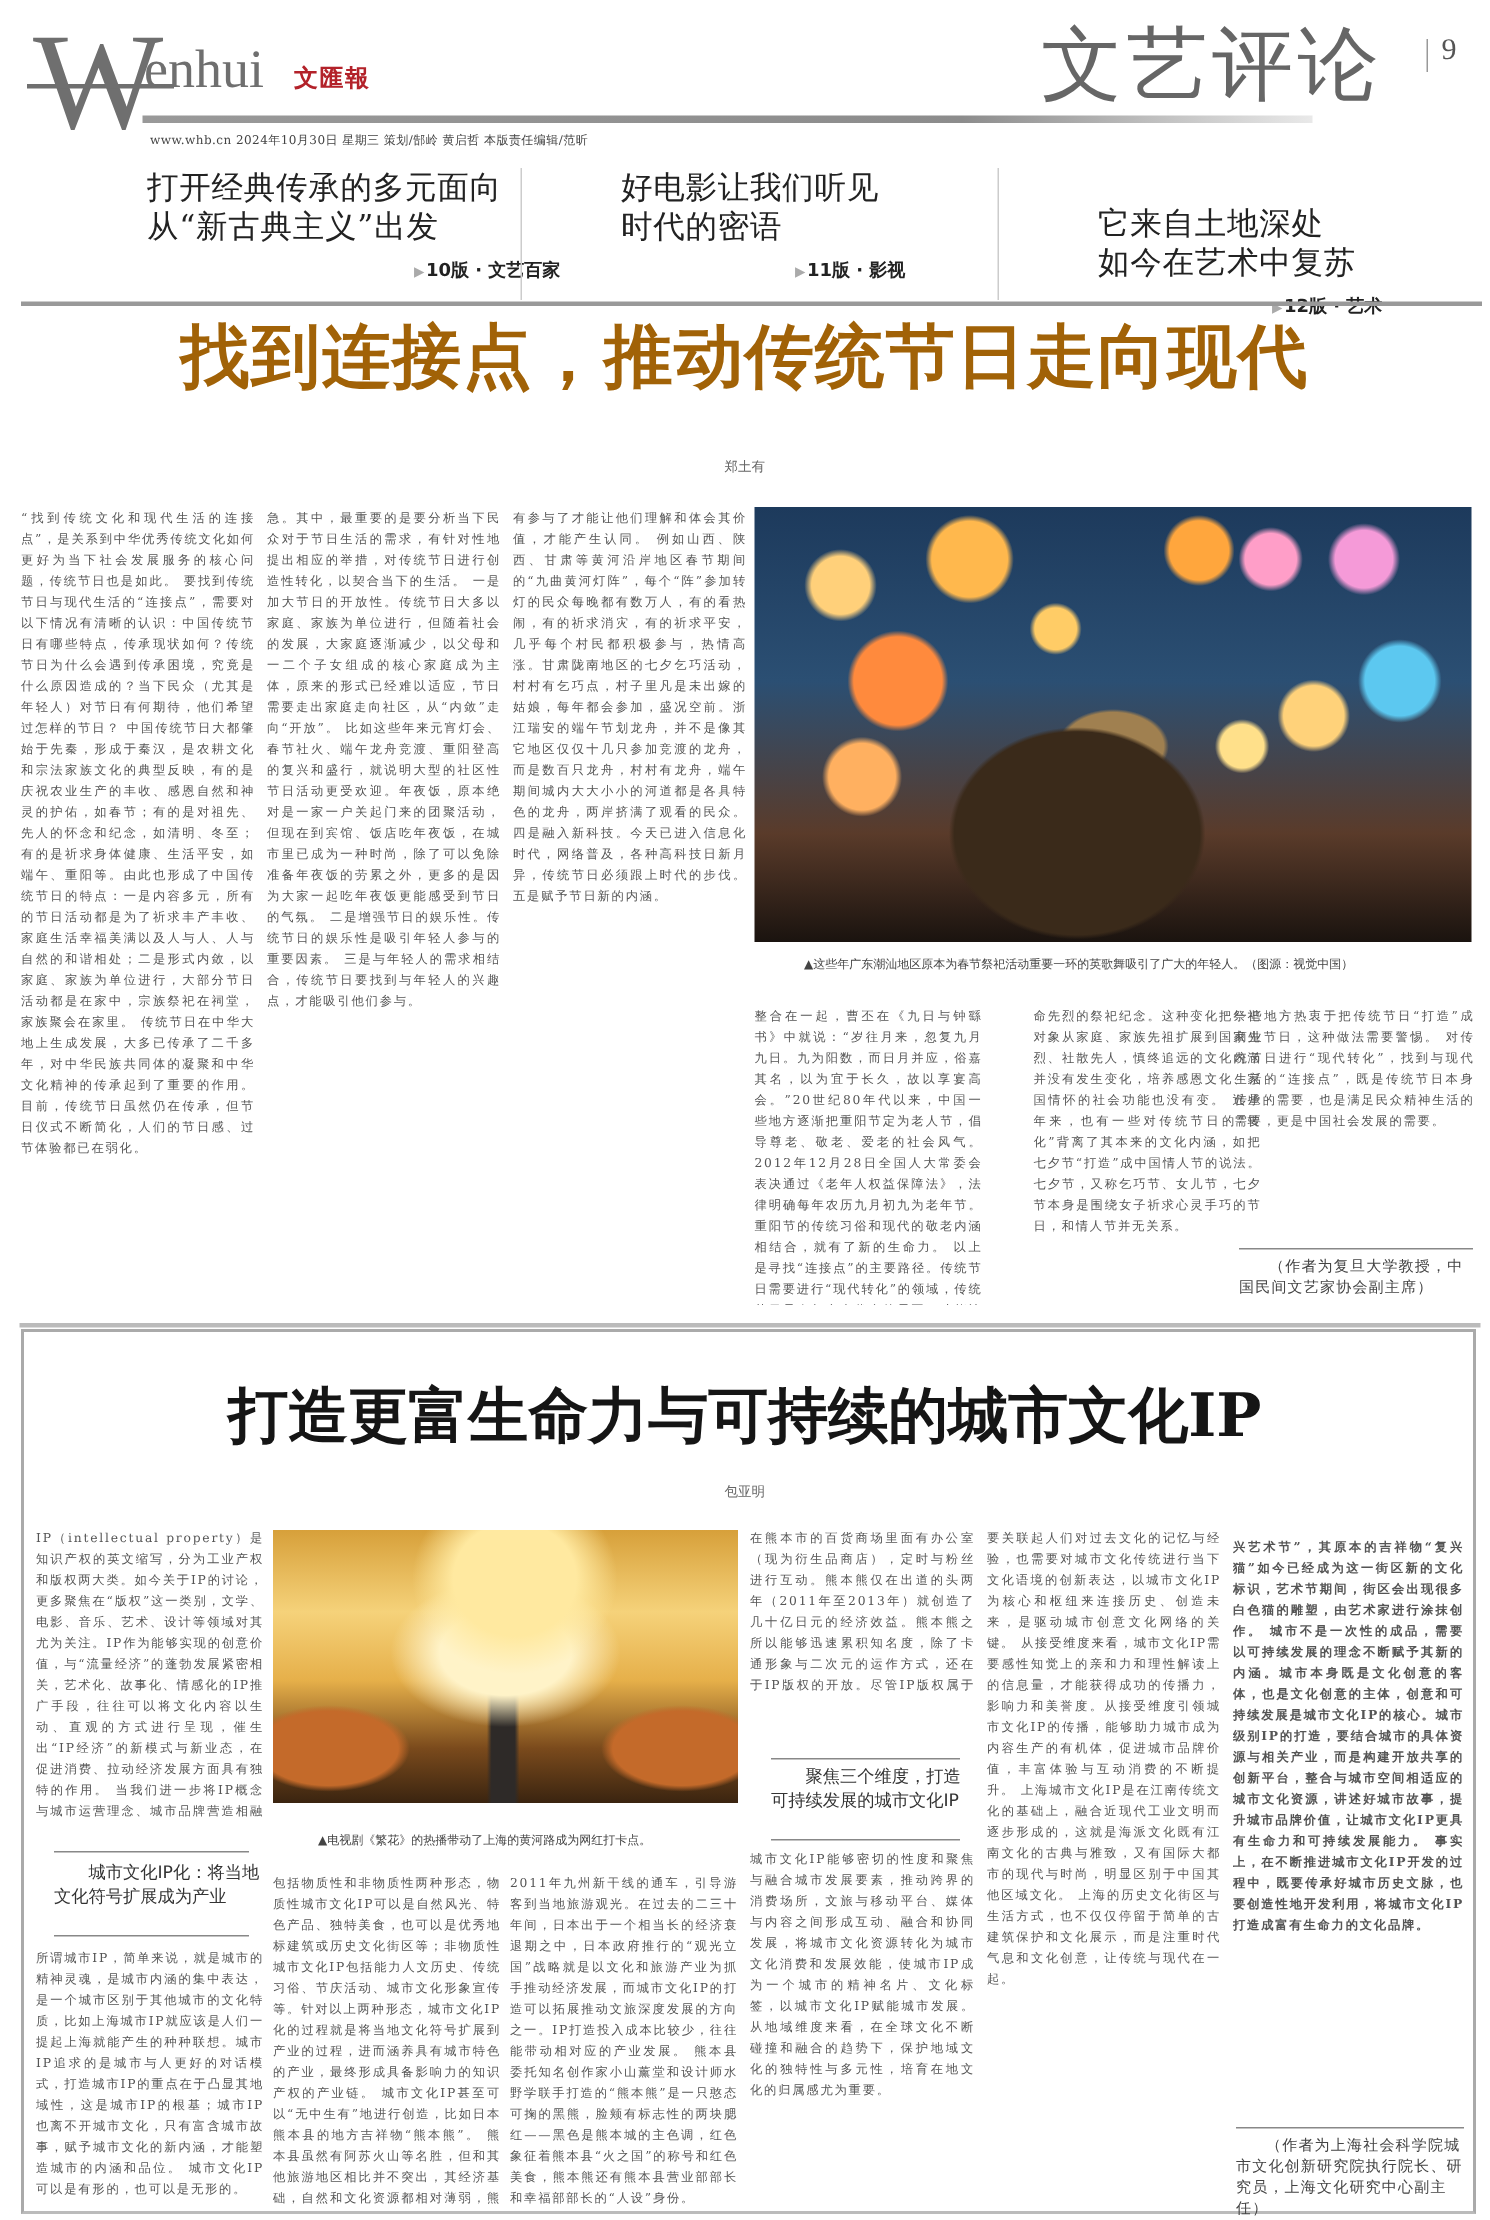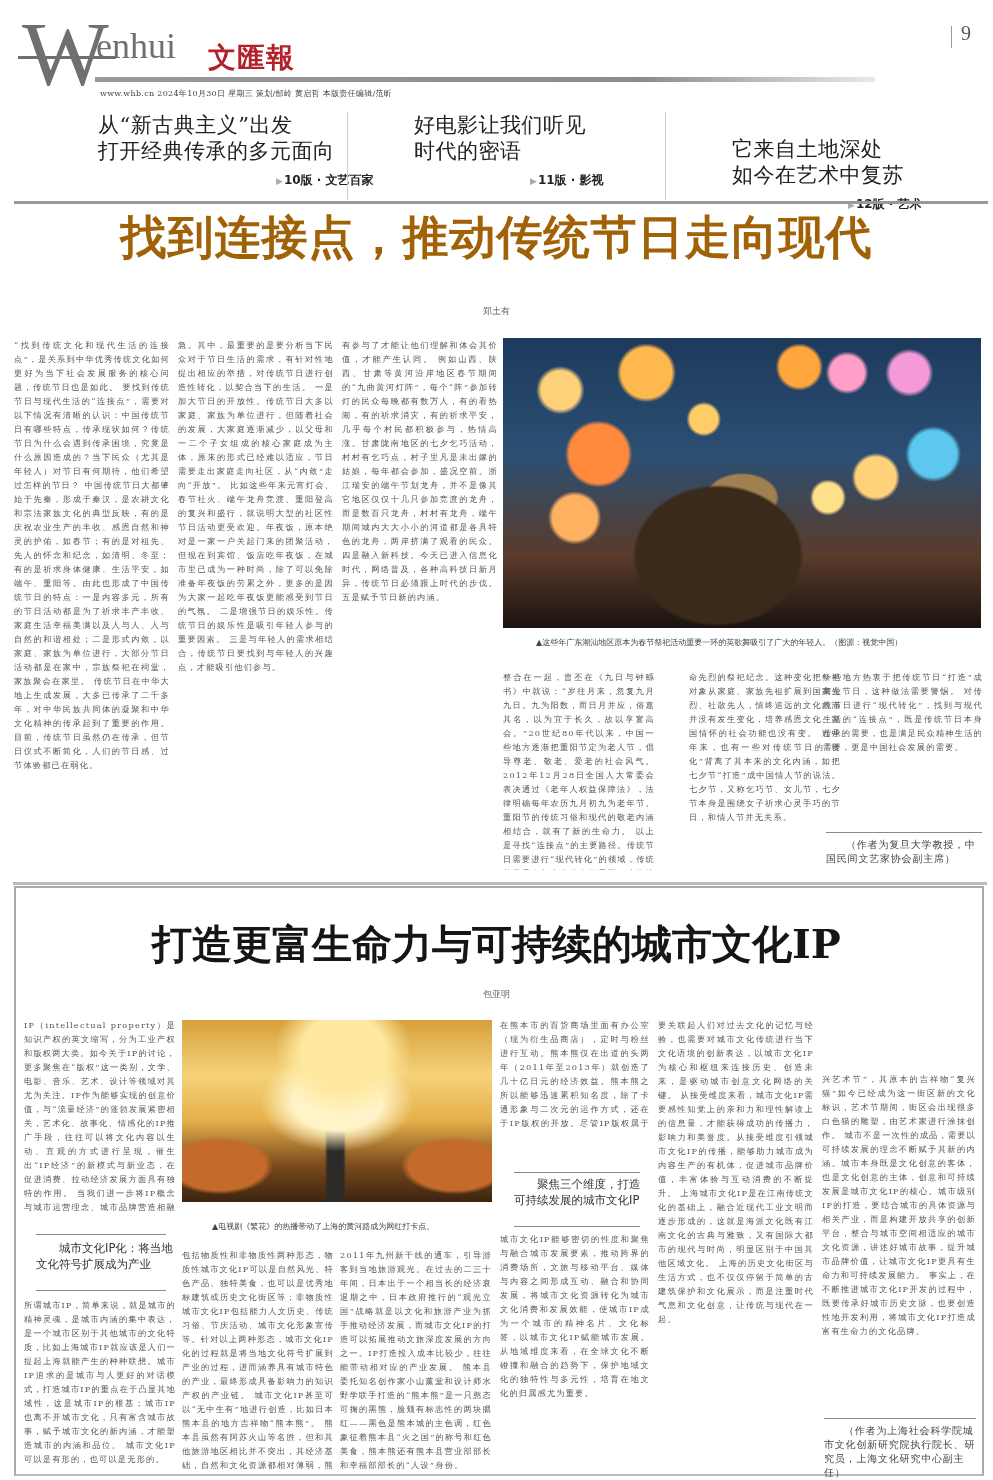--- a/index.html
+++ b/index.html
@@ -4,21 +4,21 @@
 <style>
   * { box-sizing: border-box; margin: 0; padding: 0; }
   html, body { width: 993px; height: 1480px; background: #fff; overflow: hidden; }
   body { font-family: "DejaVu Serif", "Liberation Serif", serif; color: #333; position: relative; }
 
   
   .masthead { position: absolute; left: 0; top: 0; width: 993px; height: 100px; }
   .logo-w { position: absolute; left: 22px; top: 8px; font-family: "Liberation Serif", serif; font-size: 92px; color: #6f6f6f; line-height: 1; letter-spacing: -6px; }
   .logo-w::after { content: ""; position: absolute; left: -4px; top: 48px; width: 98px; height: 3px; background: #6f6f6f; }
   .logo-enhui { position: absolute; left: 96px; top: 28px; font-family: "Liberation Serif", serif; font-size: 36px; color: #6f6f6f; line-height: 1; }
-  .logo-cn { position: absolute; left: 208px; top: 44px; font-family: "DejaVu Serif", serif; font-size: 28px; font-weight: bold; color: #b3222a; line-height: 1; letter-spacing: 1px; }
+  .logo-cn { position: absolute; left: 196px; top: 44px; font-family: "DejaVu Serif", serif; font-size: 16px; font-weight: bold; color: #b3222a; line-height: 1; letter-spacing: 1px; }
   .mast-rule { position: absolute; left: 95px; top: 77px; width: 780px; height: 5px; background: linear-gradient(90deg,#999,#8c8c8c 70%,#e9e9e9); }
   .mast-info { position: absolute; left: 100px; top: 88px; font-size: 8px; color: #444; letter-spacing: 0.3px; white-space: nowrap; }
   .section-title { position: absolute; left: 694px; top: 16px; font-family: "DejaVu Sans", sans-serif; font-size: 54px; color: #666; line-height: 1; letter-spacing: 3px; font-weight: 300; }
   .page-sep { position: absolute; left: 951px; top: 26px; width: 1px; height: 22px; background: #999; }
   .page-num { position: absolute; left: 961px; top: 22px; font-family: "Liberation Serif", serif; font-size: 20px; color: #555; }
 
   
   .teasers { position: absolute; left: 0; top: 104px; width: 993px; height: 90px; }
   .teaser { position: absolute; top: 8px; }
   .teaser .t-line { display: block; font-family: "DejaVu Serif", serif; font-size: 21px; color: #222; line-height: 26px; letter-spacing: 0.5px; white-space: nowrap; }
@@ -50,28 +50,29 @@
 </style>
 </head>
 <body>
 
 <header class="masthead">
   <div class="logo-w">W</div>
   <div class="logo-enhui">enhui</div>
   <div class="logo-cn">文匯報</div>
   <div class="mast-rule"></div>
   <div class="mast-info">www.whb.cn  2024年10月30日  星期三  策划/郜岭 黄启哲  本版责任编辑/范昕</div>
+  <div class="section-title">文艺评论</div>
   <div class="page-sep"></div>
   <div class="page-num">9</div>
 </header>
 
 <section class="teasers">
   <a class="teaser" style="left:98px;">
+    <span class="t-line">打开经典传承的多元面向</span>
     <span class="t-line">从“新古典主义”出发</span>
-    <span class="t-line">打开经典传承的多元面向</span>
     <span class="t-ref" style="left:178px;"><span class="arrow">▶</span><span>10版 · 文艺百家</span></span>
   </a>
   <div class="teaser-divider" style="left:347px;"></div>
   <a class="teaser" style="left:414px;">
     <span class="t-line">好电影让我们听见</span>
     <span class="t-line">时代的密语</span>
     <span class="t-ref" style="left:116px;text-align:center;"><span class="arrow">▶</span><span>11版 · 影视</span></span>
   </a>
   <div class="teaser-divider" style="left:665px;"></div>
   <a class="teaser" style="left:732px;margin-top:24px;">
@@ -137,15 +138,15 @@
 <div class="col" style="left:182px; top:1248px; width:152px; height:222px;">包括物质性和非物质性两种形态，物质性城市文化IP可以是自然风光、特色产品、独特美食，也可以是优秀地标建筑或历史文化街区等；非物质性城市文化IP包括能力人文历史、传统习俗、节庆活动、城市文化形象宣传等。针对以上两种形态，城市文化IP化的过程就是将当地文化符号扩展到产业的过程，进而涵养具有城市特色的产业，最终形成具备影响力的知识产权的产业链。 城市文化IP甚至可以“无中生有”地进行创造，比如日本熊本县的地方吉祥物“熊本熊”。 熊本县虽然有阿苏火山等名胜，但和其他旅游地区相比并不突出，其经济基础，自然和文化资源都相对薄弱，熊本县希望借助</div>
 <div class="col" style="left:340px; top:1248px; width:152px; height:222px;">2011年九州新干线的通车，引导游客到当地旅游观光。在过去的二三十年间，日本出于一个相当长的经济衰退期之中，日本政府推行的“观光立国”战略就是以文化和旅游产业为抓手推动经济发展，而城市文化IP的打造可以拓展推动文旅深度发展的方向之一。IP打造投入成本比较少，往往能带动相对应的产业发展。 熊本县委托知名创作家小山薰堂和设计师水野学联手打造的“熊本熊”是一只憨态可掬的黑熊，脸颊有标志性的两块腮红——黑色是熊本城的主色调，红色象征着熊本县“火之国”的称号和红色美食，熊本熊还有熊本县营业部部长和幸福部部长的“人设”身份。</div>
 
 <div class="col" style="left:500px; top:1018px; width:150px; height:112px;">在熊本市的百货商场里面有办公室（现为衍生品商店），定时与粉丝进行互动。熊本熊仅在出道的头两年（2011年至2013年）就创造了几十亿日元的经济效益。熊本熊之所以能够迅速累积知名度，除了卡通形象与二次元的运作方式，还在于IP版权的开放。尽管IP版权属于熊本县，但只要有利于推广熊本县，商家都能获准免费使用熊本熊的形象，而每经个人出于商业用途进行的衍生品利行为也不会受到干涉，这就是为什么我们很容易能够看到熊本熊各式各样衍生品的原因。</div>
 <div class="hr" style="left:514px; top:1172px; width:126px;"></div>
 <div class="subhead" style="left:514px; top:1176px; width:132px; text-indent:2em;">聚焦三个维度，打造可持续发展的城市文化IP</div>
 <div class="hr" style="left:514px; top:1226px; width:126px;"></div>
 <div class="col" style="left:500px; top:1232px; width:150px; height:238px;">城市文化IP能够密切的性度和聚焦与融合城市发展要素，推动跨界的消费场所，文旅与移动平台、媒体与内容之间形成互动、融合和协同发展，将城市文化资源转化为城市文化消费和发展效能，使城市IP成为一个城市的精神名片、文化标签，以城市文化IP赋能城市发展。 从地域维度来看，在全球文化不断碰撞和融合的趋势下，保护地域文化的独特性与多元性，培育在地文化的归属感尤为重要。</div>
 
 <div class="col" style="left:658px; top:1018px; width:156px; height:452px;">要关联起人们对过去文化的记忆与经验，也需要对城市文化传统进行当下文化语境的创新表达，以城市文化IP为核心和枢纽来连接历史、创造未来，是驱动城市创意文化网络的关键。 从接受维度来看，城市文化IP需要感性知觉上的亲和力和理性解读上的信息量，才能获得成功的传播力，影响力和美誉度。从接受维度引领城市文化IP的传播，能够助力城市成为内容生产的有机体，促进城市品牌价值，丰富体验与互动消费的不断提升。 上海城市文化IP是在江南传统文化的基础上，融合近现代工业文明而逐步形成的，这就是海派文化既有江南文化的古典与雅致，又有国际大都市的现代与时尚，明显区别于中国其他区域文化。 上海的历史文化街区与生活方式，也不仅仅停留于简单的古建筑保护和文化展示，而是注重时代气息和文化创意，让传统与现代在一起。</div>
-<div class="col" style="left:822px; top:1072px; width:154px; height:396px;">兴艺术节”，其原本的吉祥物“复兴猫”如今已经成为这一街区新的文化标识，艺术节期间，街区会出现很多白色猫的雕塑，由艺术家进行涂抹创作。 城市不是一次性的成品，需要以可持续发展的理念不断赋予其新的内涵。城市本身既是文化创意的客体，也是文化创意的主体，创意和可持续发展是城市文化IP的核心。城市级别IP的打造，要结合城市的具体资源与相关产业，而是构建开放共享的创新平台，整合与城市空间相适应的城市文化资源，讲述好城市故事，提升城市品牌价值，让城市文化IP更具有生命力和可持续发展能力。 事实上，在不断推进城市文化IP开发的过程中，既要传承好城市历史文脉，也要创造性地开发利用，将城市文化IP打造成富有生命力的文化品牌。</div>
+<div class="col" style="left:822px; top:1024px; width:154px; height:396px;font-weight:bold;">兴艺术节”，其原本的吉祥物“复兴猫”如今已经成为这一街区新的文化标识，艺术节期间，街区会出现很多白色猫的雕塑，由艺术家进行涂抹创作。 城市不是一次性的成品，需要以可持续发展的理念不断赋予其新的内涵。城市本身既是文化创意的客体，也是文化创意的主体，创意和可持续发展是城市文化IP的核心。城市级别IP的打造，要结合城市的具体资源与相关产业，而是构建开放共享的创新平台，整合与城市空间相适应的城市文化资源，讲述好城市故事，提升城市品牌价值，让城市文化IP更具有生命力和可持续发展能力。 事实上，在不断推进城市文化IP开发的过程中，既要传承好城市历史文脉，也要创造性地开发利用，将城市文化IP打造成富有生命力的文化品牌。</div>
 <div class="hr" style="left:824px; top:1418px; width:152px;"></div>
 <div class="author-note" style="left:824px; top:1424px; width:154px;">（作者为上海社会科学院城市文化创新研究院执行院长、研究员，上海文化研究中心副主任）</div>
 
 </body></html>

